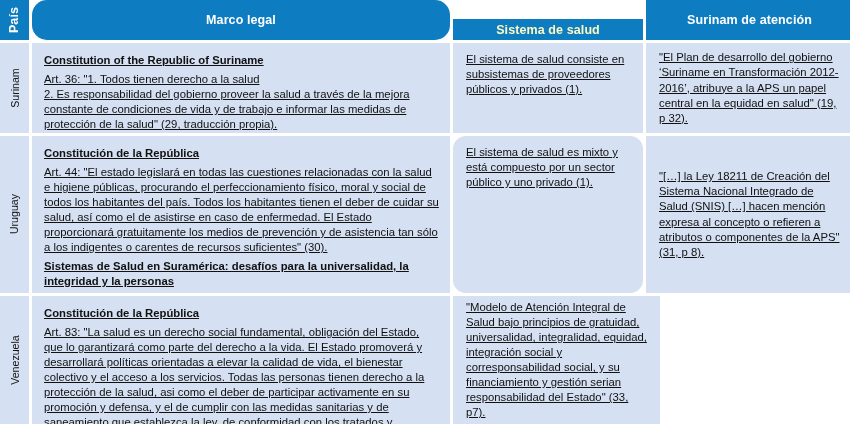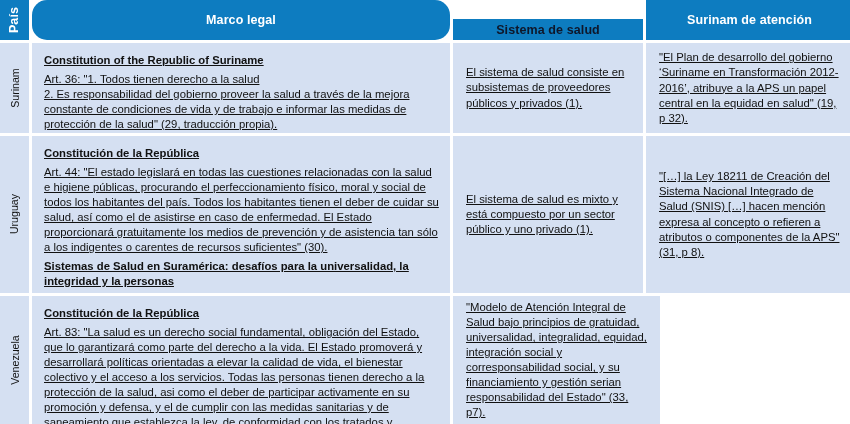--- a/index.html
+++ b/index.html
@@ -97,21 +97,21 @@
   }
   .td-country .vtext {
     transform: rotate(-90deg);
     white-space: nowrap;
     font-size: 10.6px;
     color: #111;
   }
   .td-marco   { width: 418px; flex: 0 0 418px; }
   .td-sistema {
     width: 190px; flex: 0 0 190px;
-    display: flex; align-items: center;
+    display: flex; 
     padding-left: 9px; padding-right: 9px;
   }
   .td-modelo  {
     width: 207px; flex: 0 0 207px;
     display: flex; align-items: center;
     padding-left: 9px; padding-right: 8px;
   }
 
   .para { margin: 4px; text-decoration: underline; }
   .para + .para { margin-top: 0; }
@@ -127,21 +127,21 @@
 
 <div class="table-wrap">
 
   <div class="thead">
     <div class="th th-country" style="background: rgb(13, 124, 192); color: rgb(255, 255, 255);">
       <span class="vtext">País</span>
     </div>
     <div class="th th-marco" style="background: rgb(13, 124, 192); color: rgb(255, 255, 255); border-radius: 15px;">
       <span>Marco legal</span>
     </div>
-    <div class="th th-sistema" style="background: rgb(13, 124, 192); color: #0f172a; margin-top: 19px;">
+    <div class="th th-sistema" style="background: rgb(13, 124, 192); color: #fef9c3; margin-top: 19px;">
       <span>Sistema de salud</span>
     </div>
     <div class="th th-modelo" style="background: rgb(13, 124, 192); color: rgb(255, 255, 255);">
       <span>Surinam de atención</span>
     </div>
   </div>
 
   <div class="tbody">
 
     <div class="tr tr-suriname">
@@ -164,21 +164,21 @@
     <div class="tr tr-uruguay">
       <div class="td td-country" style="background: rgb(213, 224, 242); color: rgb(17, 17, 17);">
         <span class="vtext">Uruguay</span>
       </div>
       <div class="td td-marco" style="background: rgb(213, 224, 242); color: rgb(17, 17, 17);">
         <div class="para b">Constitución de la República</div>
         <div class="para prewrap">Art. 44: "El estado legislará en todas las cuestiones relacionadas con la salud e higiene públicas, procurando el perfeccionamiento físico, moral y social de todos los habitantes del país. Todos los habitantes tienen el deber de cuidar su salud, así como el de asistirse en caso de enfermedad. El Estado proporcionará gratuitamente los medios de prevención y de asistencia tan sólo a los indigentes o carentes de recursos suficientes" (30).</div>
         <div class="para b">Sistemas de Salud en Suramérica: desafíos para la universalidad, la integridad y la personas</div>
         <div class="para prewrap">"Creación del Sistema Nacional Integrado de Salud (SNIS): Salud como derecho de todos los habitantes residentes en el país" (1, p772)</div>
       </div>
-      <div class="td td-sistema" style="background: rgb(213, 224, 242); color: rgb(17, 17, 17);">
+      <div class="td td-sistema" style="background: rgb(213, 224, 242); color: rgb(17, 17, 17); border-radius: 13px;">
         <div class="para">El sistema de salud es mixto y está compuesto por un sector público y uno privado (1).</div>
       </div>
       <div class="td td-modelo" style="background: rgb(213, 224, 242); color: rgb(17, 17, 17);">
         <div class="para">"[…] la Ley 18211 de Creación del Sistema Nacional Integrado de Salud (SNIS) […] hacen mención expresa al concepto o refieren a atributos o componentes de la APS" (31, p 8).</div>
       </div>
     </div>
 
     <div class="tr tr-venezuela">
       <div class="td td-country" style="background: rgb(213, 224, 242); color: rgb(17, 17, 17);">
         <span class="vtext">Venezuela</span>

